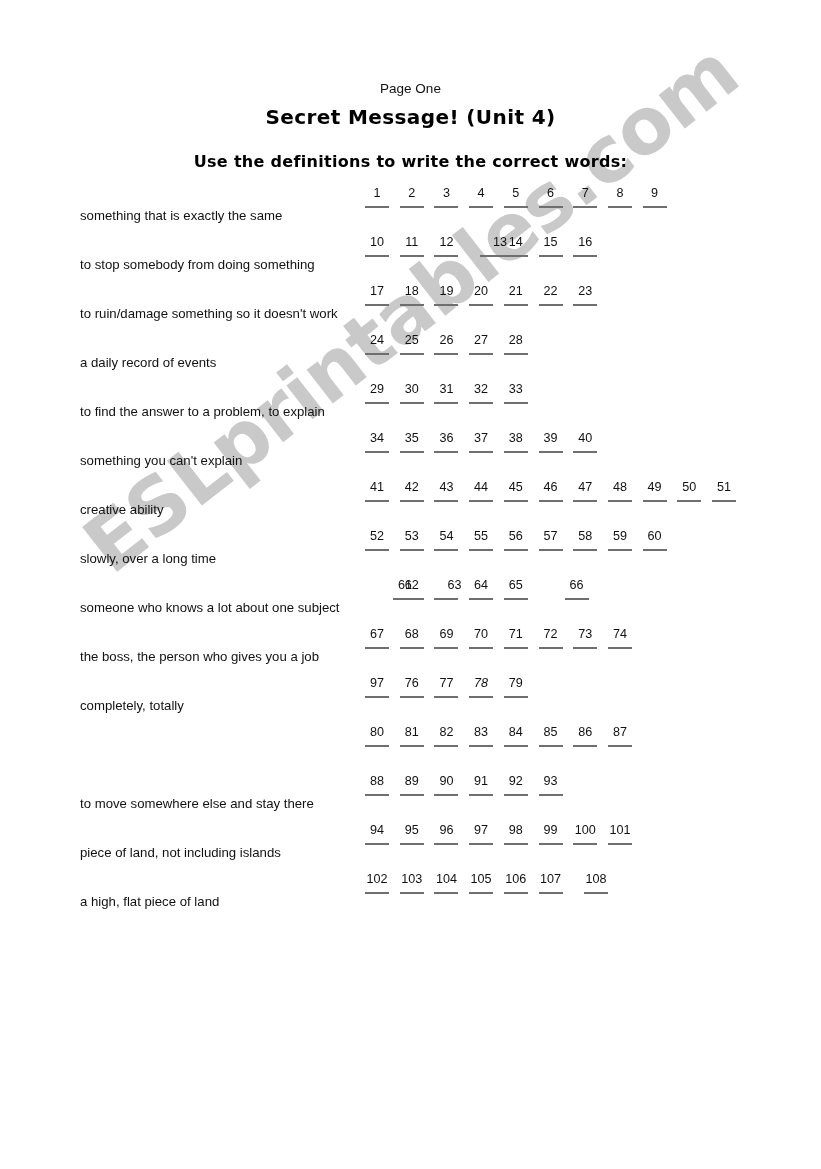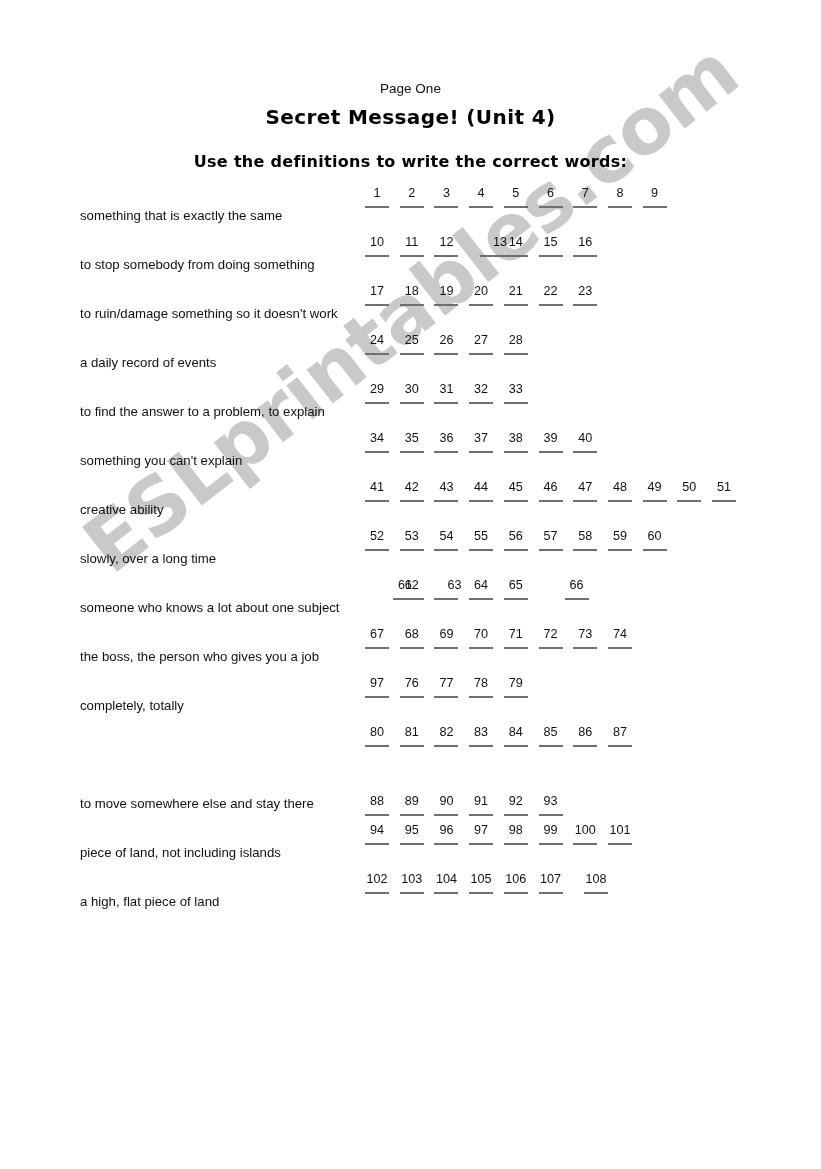--- a/index.html
+++ b/index.html
@@ -496,21 +496,21 @@
             <span class="blank"></span>
           </div>
           <div class="slot" style="left: 34.7px;">
             <span class="num">76</span>
             <span class="blank"></span>
           </div>
           <div class="slot" style="left: 69.4px;">
             <span class="num">77</span>
             <span class="blank"></span>
           </div>
-          <div class="slot" style="left: 104.1px;">
+          <div class="slot" style="left: 104.1px; font-style: italic;">
             <span class="num">78</span>
             <span class="blank"></span>
           </div>
           <div class="slot" style="left: 138.8px;">
             <span class="num">79</span>
             <span class="blank"></span>
           </div>
         </div>
       </div>
       <div class="row" style="top: 725px;">
@@ -544,21 +544,21 @@
             <span class="blank"></span>
           </div>
           <div class="slot" style="left: 242.9px;">
             <span class="num">87</span>
             <span class="blank"></span>
           </div>
         </div>
       </div>
       <div class="row" style="top: 774px;">
         <div class="definition">to move somewhere else and stay there</div>
-        <div class="slots" style="width: 208.2px; margin-top: 20px;">
+        <div class="slots" style="width: 208.2px;">
           <div class="slot" style="left: 0px;">
             <span class="num">88</span>
             <span class="blank"></span>
           </div>
           <div class="slot" style="left: 34.7px;">
             <span class="num">89</span>
             <span class="blank"></span>
           </div>
           <div class="slot" style="left: 69.4px;">
             <span class="num">90</span>

